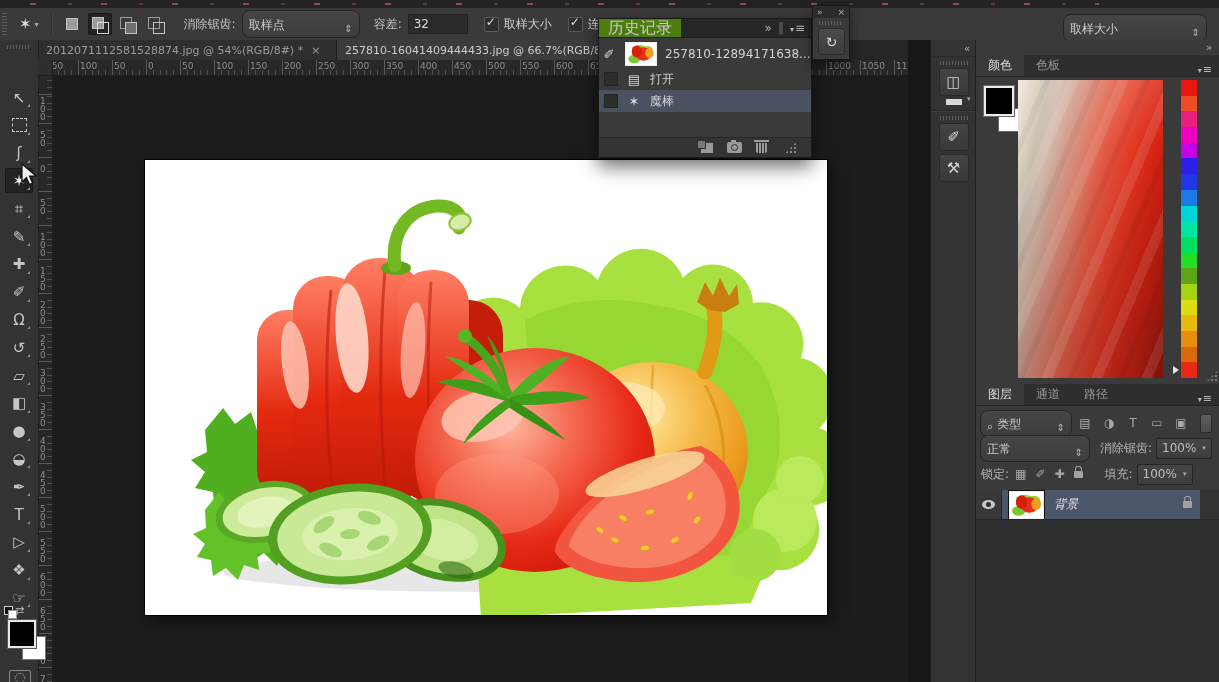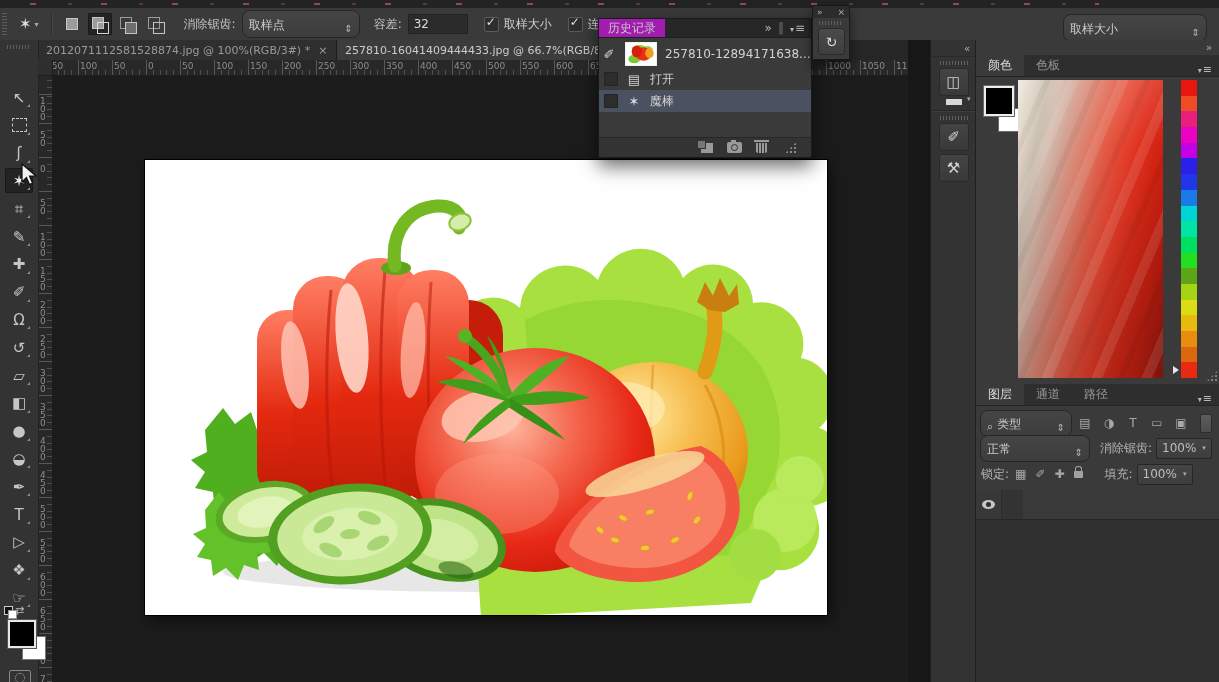--- a/index.html
+++ b/index.html
@@ -66,21 +66,21 @@
   .swapmini{position:absolute;left:4px;top:562px;width:30px;height:16px;color:#bbb;font-size:11px;display:flex;align-items:center;}
   .minifb{width:7px;height:7px;background:#111;border:1px solid #ccc;position:relative;margin-right:2px;}
   .minifb::after{content:"";position:absolute;left:3px;top:3px;width:7px;height:7px;background:#fff;border:1px solid #999;}
   .fgswatch{position:absolute;left:8px;top:580px;width:24px;height:24px;background:#000;border:2px solid #e8e8e8;box-shadow:0 0 0 1px #555;z-index:4;}
   .bgswatch{position:absolute;left:22px;top:596px;width:22px;height:22px;background:#fff;border:1px solid #777;z-index:3;}
   .quickmask{position:absolute;left:9px;top:630px;width:20px;height:14px;border:1px solid #888;border-radius:2px;display:flex;align-items:center;justify-content:center;}
   .quickmask::after{content:"";width:8px;height:8px;border:1px dotted #aaa;border-radius:50%;}
   
   .histpanel{left:598px;top:18px;width:212px;height:138px;z-index:6;box-shadow:0 8px 18px rgba(0,0,0,.6);border:1px solid #1a1a1a;background:#3a3a3a;}
   .histhead{height:18px;background:#262626;display:flex;align-items:center;border-bottom:1px solid #1e1e1e;}
-  .histtab{height:18px;display:flex;align-items:center;padding:0 9px;background:#a21caf;color:#c9c9c9;font-size:12px;font-family:Liberation Mono, monospace;}
+  .histtab{height:18px;display:flex;align-items:center;padding:0 9px;background:#4d7c0f;color:#c9c9c9;font-size:16px;font-family:Liberation Mono, monospace;}
   .histhead .hicons{margin-left:auto;display:flex;align-items:center;gap:6px;padding-right:6px;color:#b5b5b5;}
   .histbody{height:99px;background:#3a3a3a;position:relative;}
   .hrow{position:absolute;left:0;width:100%;height:22px;display:flex;align-items:center;color:#d2d2d2;}
   .hrow .well{width:12px;height:12px;background:#2d2d2d;border:1px solid #242424;margin:0 6px 0 5px;flex:none;}
   .hrow.selected{background:#4a5262;}
   .snapthumb{width:30px;height:22px;border:1px solid #efefef;flex:none;margin-right:8px;background:#fff;}
   .hglyph{width:20px;text-align:center;font-size:13px;color:#d8d8d8;margin-right:6px;flex:none;}
   .histfoot{height:19px;background:#333;border-top:1px solid #272727;display:flex;align-items:center;justify-content:flex-end;gap:14px;padding-right:14px;}
   .nfsic{width:12px;height:10px;background:#9a9a9a;position:relative;}
   .nfsic::before{content:"";position:absolute;left:-4px;top:-3px;width:7px;height:7px;background:#777;border:1px solid #333;}
@@ -198,21 +198,21 @@
     <span class="cb"></span>
     <span>连续</span>
     <div class="dd workspace">
       <span>取样大小</span>
       <span class="ud">⇕</span>
     </div>
   </div>
 
   <div class="abs tabbar">
     <div class="dtab inactive">
-      <span>2012071112581528874.jpg @ 100%(RGB/3#) *</span>
+      <span>2012071112581528874.jpg @ 54%(RGB/8#) *</span>
       <span class="tabclose">×</span>
     </div>
     <div class="dtab active">
       <span>257810-16041409444433.jpg @ 66.7%(RGB/8</span>
     </div>
   </div>
 
   <div class="abs ruler ruler-top" id="rulerTop">
       <div class="rlab-t" style="left: 8px;">150</div>
       <div class="rlab-t" style="left: 42px;">100</div>
@@ -609,20 +609,32 @@
         <span style="margin-left:22px;color:#b5b5b5;">填充:</span>
         <div class="valbox" style="margin-left:4px;width:44px;">
           <span>100%</span>
           <span class="dar">▾</span>
         </div>
       </div>
       <div class="lrow layerrow">
         <div class="eyecell">
             <span class="eyeic"></span>
           </div>
+        <div class="layersel">
+          <span class="lthumb"><svg width="33" height="26" viewBox="0 0 34 26">
+                <rect width="34" height="26" fill="#fff"></rect>
+                <path d="M6,6 Q14,0 22,4 Q28,2 31,7 L28,12 Q16,6 8,11 Z" fill="#8fd838"></path>
+                <ellipse cx="9" cy="19" rx="7" ry="5" fill="#7cc832"></ellipse>
+                <ellipse cx="20" cy="13" rx="9" ry="8" fill="#e83018"></ellipse>
+                <ellipse cx="12" cy="10" rx="6" ry="7" fill="#d81f0c"></ellipse>
+                <ellipse cx="27" cy="12" rx="5" ry="6" fill="#f0a020"></ellipse>
+              </svg></span>
+          <span class="lname">背景</span>
+          <span class="mini-lock llock"></span>
+        </div>
         <div class="lgutter"></div>
       </div>
       <div class="lempty"></div>
     </div>
   </div>
 
   <svg class="abs cursor" viewBox="0 0 20 24">
     <polygon points="4,1 4,19 8.5,14.5 11.5,21.5 14.5,20 11.5,13 18,13" fill="#f2f2f2" stroke="#111" stroke-width="1.2"></polygon>
   </svg>
 

